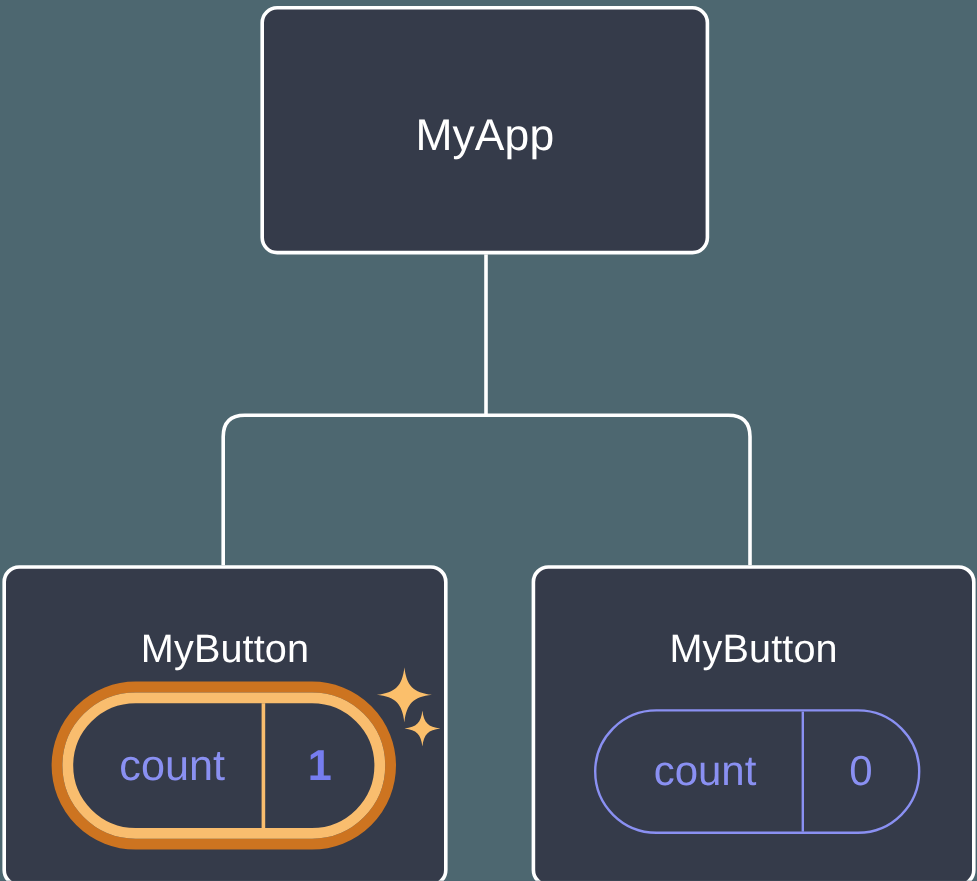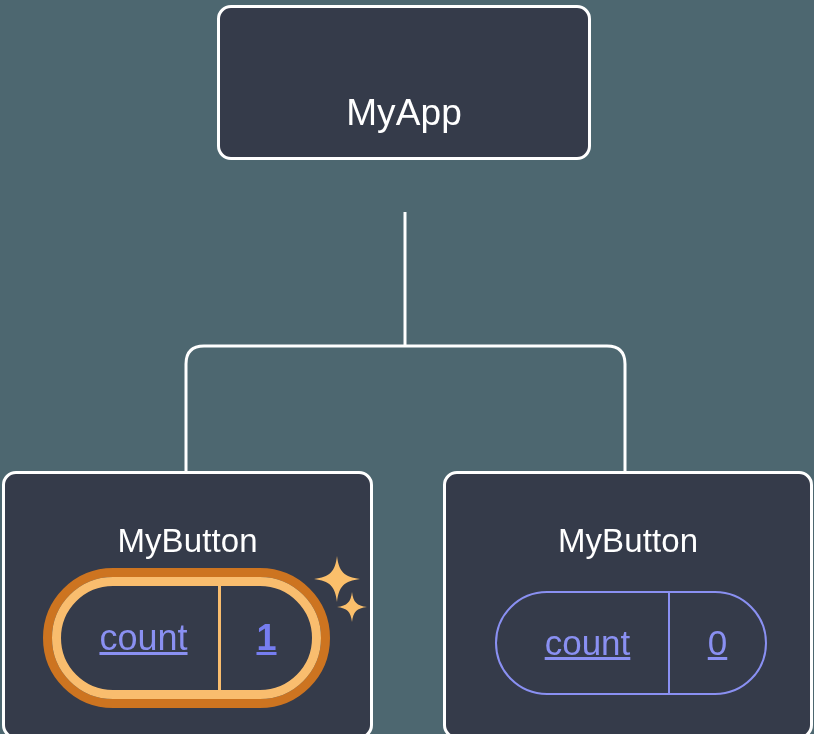--- a/index.html
+++ b/index.html
@@ -30,21 +30,21 @@
     position: absolute;
     box-sizing: border-box;
     background: #353b4a;
     border: 3px solid #ffffff;
     border-radius: 14px;
   }
   .node-root {
     left: 217px;
     top: 5px;
     width: 374px;
-    height: 155px;
+    height: 207px;
   }
   .node-child-left {
     left: 2px;
     top: 471px;
     width: 371px;
     height: 268px;
     border-radius: 14px;
   }
   .node-child-right {
     left: 443px;
@@ -83,21 +83,20 @@
     display: flex;
     align-items: stretch;
     background: transparent;
   }
   .pill-key, .pill-val {
     display: flex;
     align-items: center;
     justify-content: center;
     box-sizing: border-box;
     white-space: nowrap;
-    text-decoration: underline;
   }
 
   
   .pill-plain {
     left: 49px;
     top: 117px;
     width: 272px;
     height: 104px;
     border: 2px solid #8a90f2;
     border-radius: 52px;

